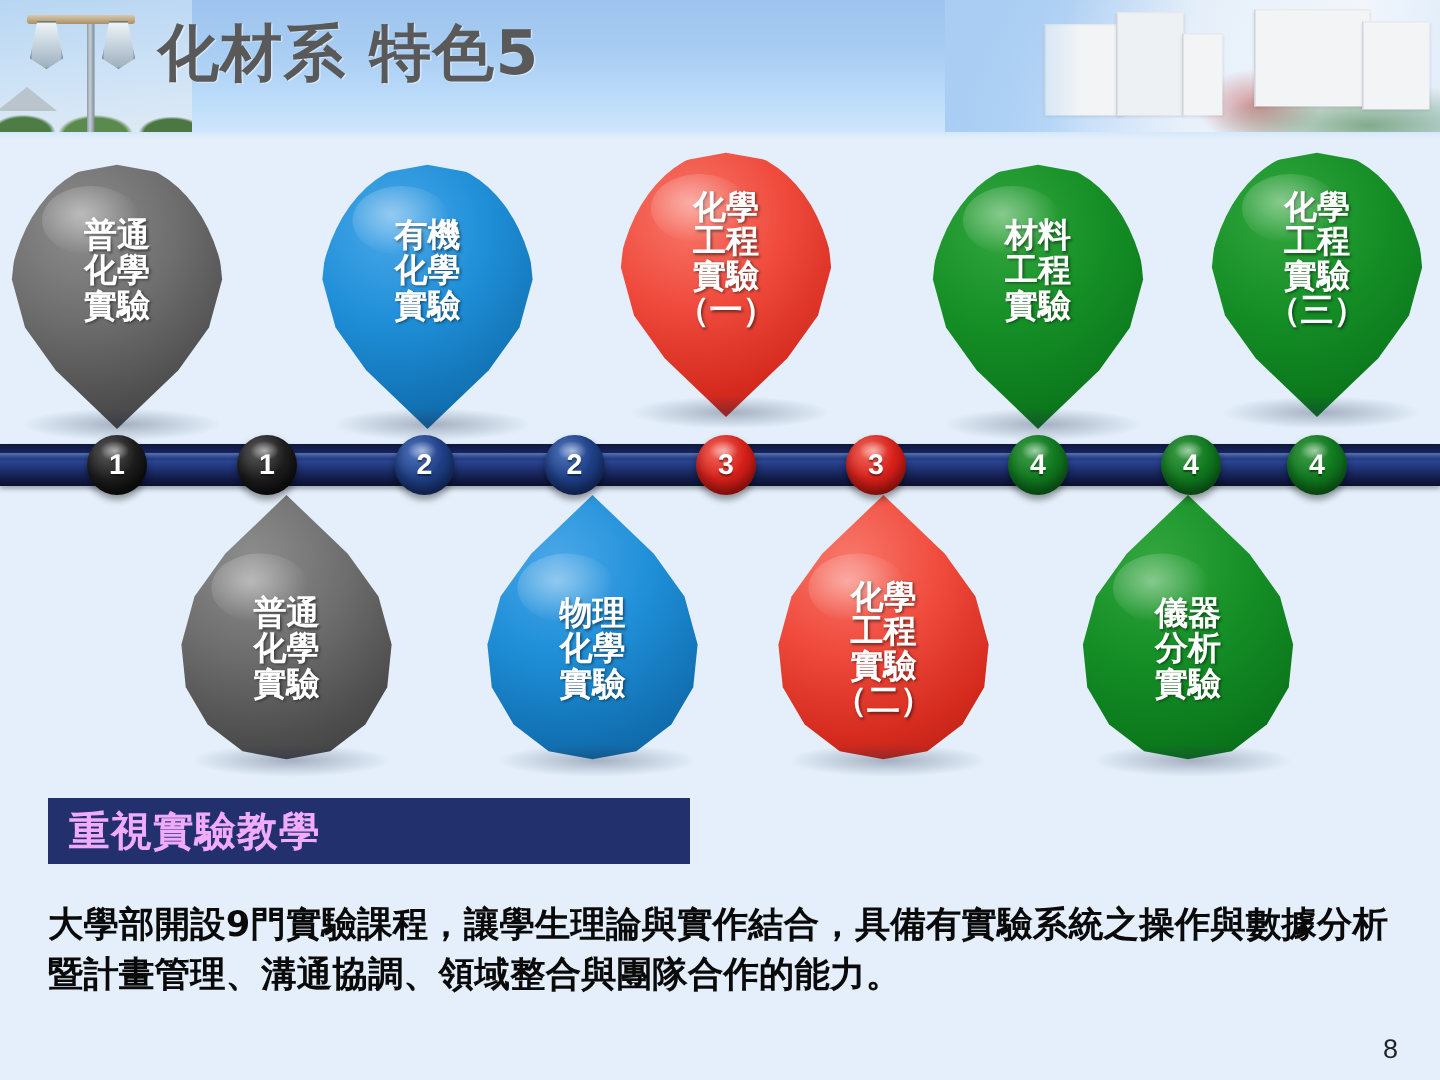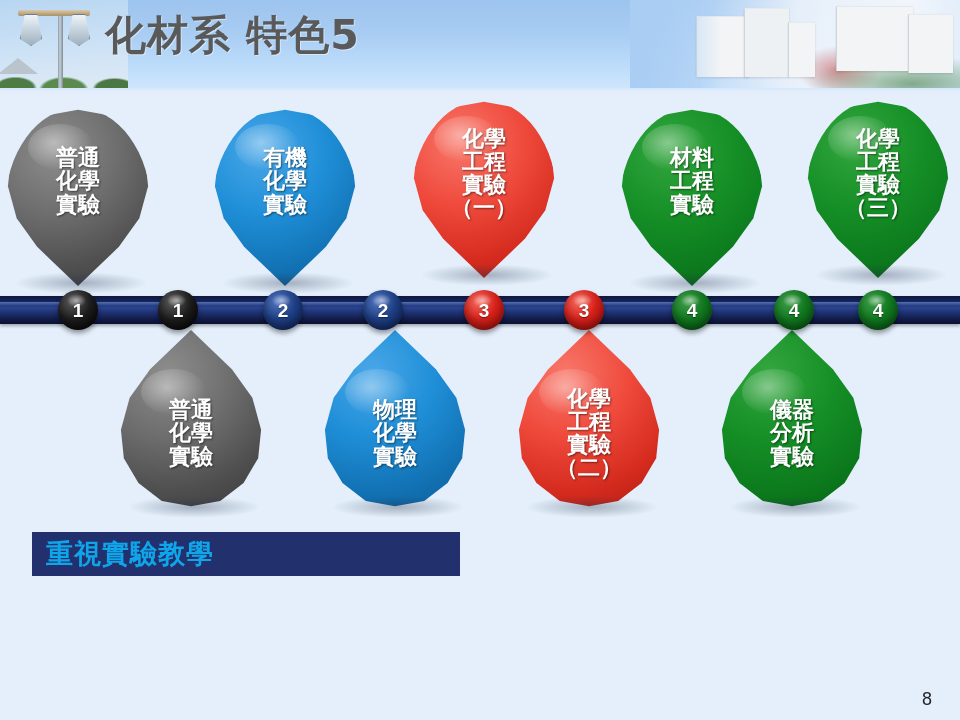--- a/index.html
+++ b/index.html
@@ -184,21 +184,21 @@
   .b-green { background: radial-gradient(circle at 34% 24%, #34a63f 0%, #169027 38%, #0c7a1d 72%, #066414 100%); }
 
   
   #banner {
     position: absolute; left: 32px; top: 532px;
     width: 428px; height: 44px;
     background: #23306e;
     display: flex; align-items: center;
   }
   #banner-text {
-    color: #0ea5e9; font-weight: bold; font-size: 27px;
+    color: #f0abfc; font-weight: bold; font-size: 27px;
     margin-left: 14px; letter-spacing: 1px;
     font-family: "DejaVu Sans", "Liberation Sans", sans-serif;
   }
   #body-text {
     position: absolute; left: 32px; top: 600px;
     width: 900px;
     color: #0a0a0a; font-weight: bold; font-size: 23.5px;
     line-height: 1.42; letter-spacing: .2px;
     font-family: "DejaVu Sans", "Liberation Sans", sans-serif;
   }
@@ -374,15 +374,16 @@
           </div>
         </div>
         <div class="gloss"></div>
       </div>
     </div>
 
   <div id="banner">
     <span id="banner-text">重視實驗教學</span>
   </div>
 
+  <div id="body-text">大學部開設9門實驗課程，讓學生理論與實作結合，具備有實驗系統之操作與數據分析暨計畫管理、溝通協調、領域整合與團隊合作的能力。</div>
 
   <div id="page-number">8</div>
 </div>
 
 </body></html>

